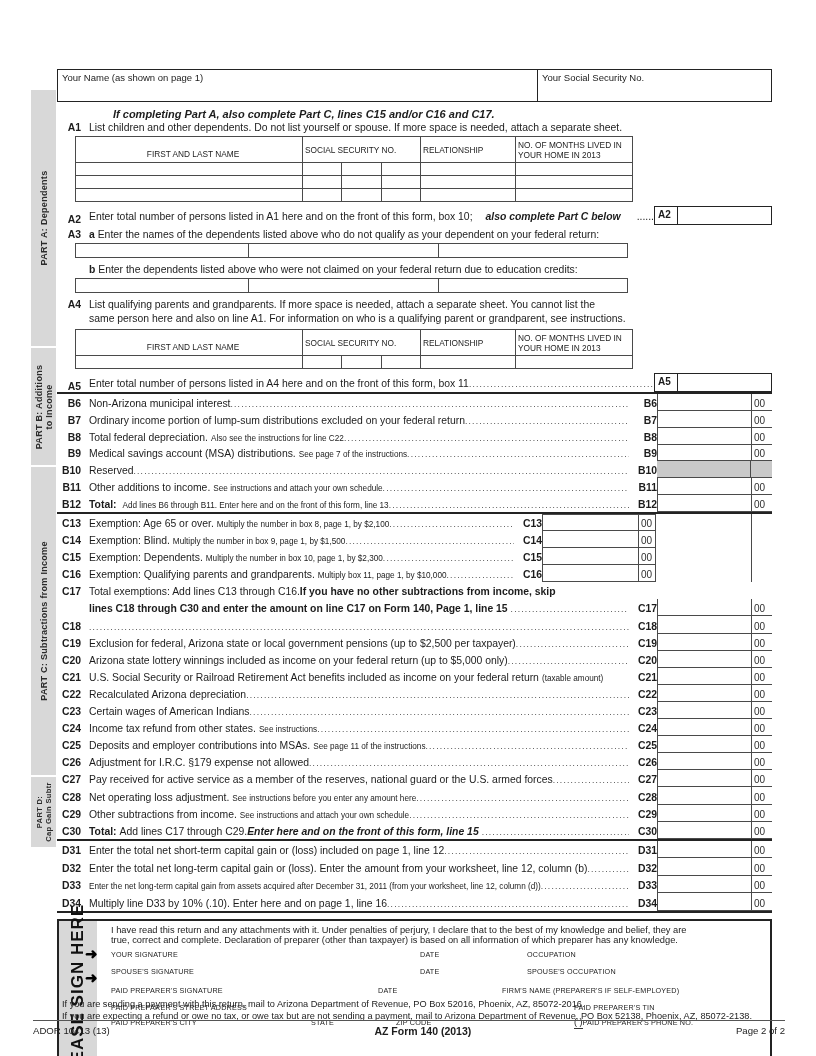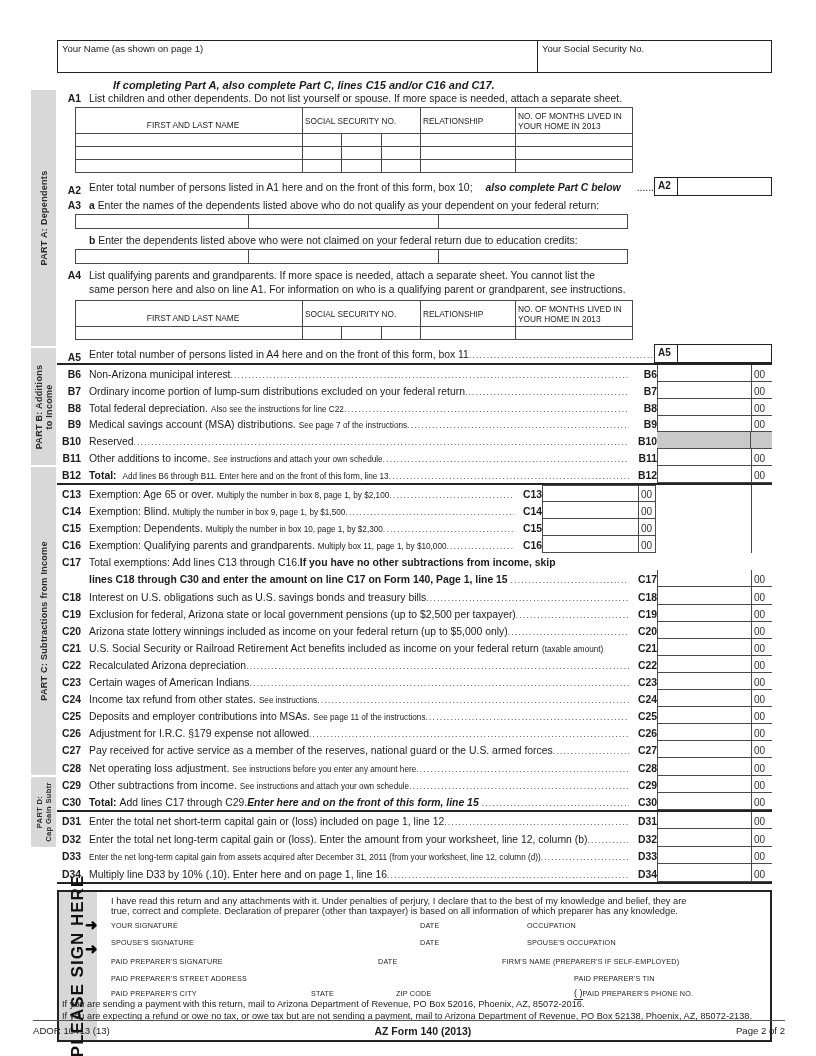--- a/index.html
+++ b/index.html
@@ -17,21 +17,21 @@
   .sb .vtext.two { line-height:10px; }
   #sb-a { top:90px;  height:256px; }
   #sb-b { top:348px; height:117px; }
   #sb-c { top:467px; height:308px; }
   #sb-d { top:777px; height:70px; }
   #sb-d .vtext { font-size:7.6px; line-height:9px; }
 
   
   .main { position:absolute; left:57px; top:40px; width:715px; }
 
-  .namebox { display:flex; border:1.5px solid var(--heavy); height:33px; }
+  .namebox { display:flex; border:1.5px solid var(--heavy); height:33px;margin-top:29px; }
   .namecell { flex:1 1 auto; border-right:1.5px solid var(--heavy); padding:2px 4px; font-size:9.5px; }
   .ssncell  { width:233px; padding:2px 4px; font-size:9.5px; }
 
   .intro { margin:6px 0 0 56px; font-weight:bold; font-style:italic; font-size:11px; }
 
   .aline { display:flex; margin-top:1px; font-size:10.4px; line-height:13px; }
   .lnum  { width:24px; text-align:right; font-weight:bold; flex:none; }
   .atext { margin-left:8px; }
   .lnum.blank { visibility:hidden; }
 
@@ -434,21 +434,20 @@
               <span class="dots"></span>
             </div>
             <span class="rnum">C17</span>
             <div class="amt"></div>
             <span class="cents">00</span>
           </div>
         </div>
         <div class="frow">
           <span class="lnum">C18</span>
           <div class="lbl">
-            <span>Interest on U.S. obligations such as U.S. savings bonds and treasury bills</span>
             <span class="dots"></span>
           </div>
           <span class="rnum">C18</span>
           <div class="amt"></div>
           <span class="cents">00</span>
         </div>
         <div class="frow">
           <span class="lnum">C19</span>
           <div class="lbl">
             <span>Exclusion for federal, Arizona state or local government pensions (up to $2,500 per taxpayer)</span>

